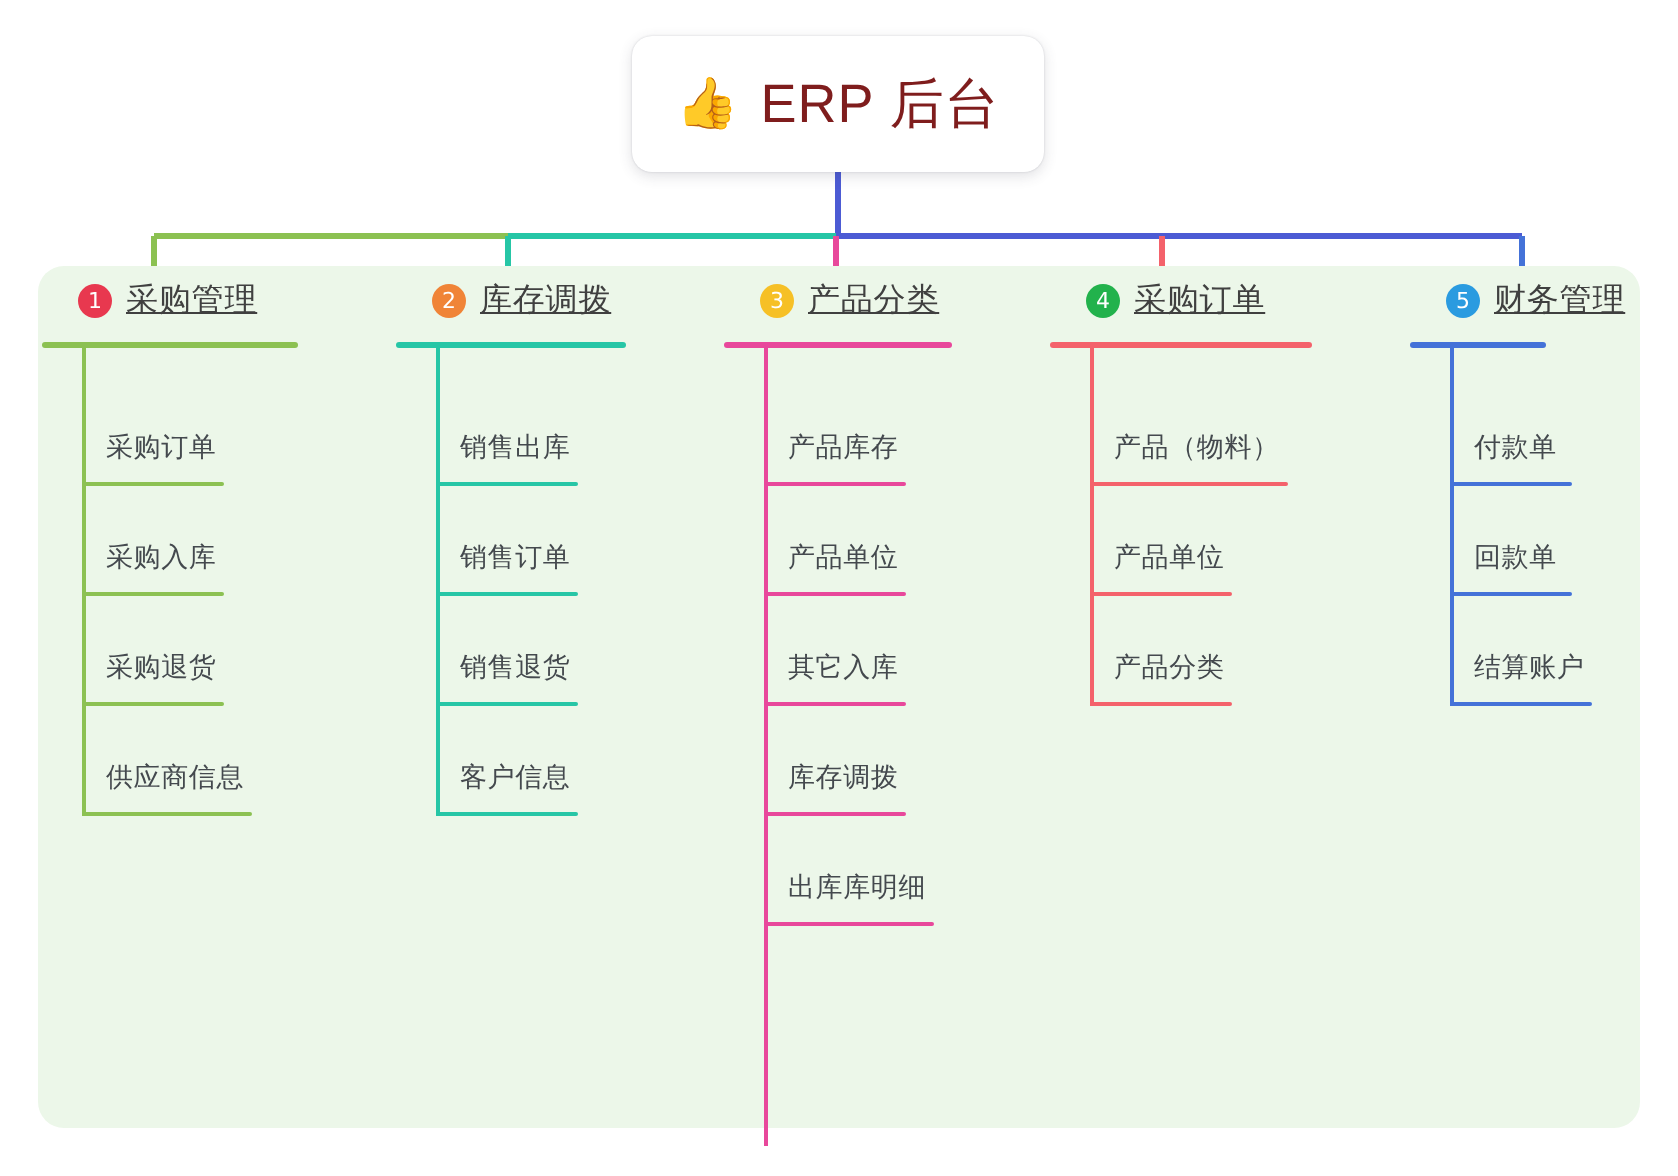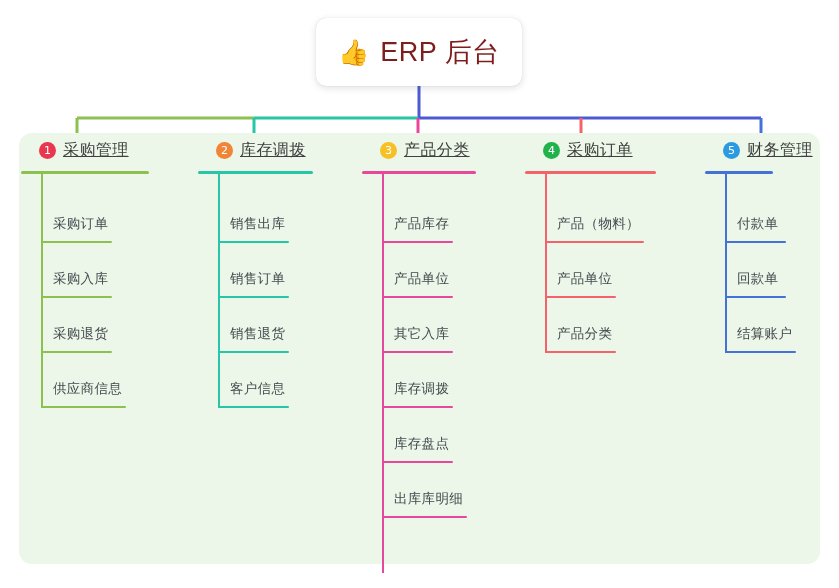--- a/index.html
+++ b/index.html
@@ -242,24 +242,20 @@
           </div>
           <div class="leaf">
             <span class="leaf-label">其它入库</span>
             <div class="leaf-rule" style="background: rgb(232, 72, 155); width: 70px;"></div>
           </div>
           <div class="leaf">
             <span class="leaf-label">库存调拨</span>
             <div class="leaf-rule" style="background: rgb(232, 72, 155); width: 70px;"></div>
           </div>
           <div class="leaf">
-            <span class="leaf-label">库存盘点</span>
-            <div class="leaf-rule" style="background: rgb(232, 72, 155); width: 70px;"></div>
-          </div>
-          <div class="leaf">
             <span class="leaf-label">出库库明细</span>
             <div class="leaf-rule" style="background: rgb(232, 72, 155); width: 84px;"></div>
           </div>
         </div>
         <div class="spine" style="background: rgb(232, 72, 155); left: 22px; height: 399px;"></div>
       </div>
       <div class="column" style="position: absolute; left: 504px; top: 0px; width: 180px;">
         <div class="col-head">
           <span class="badge" style="background: rgb(34, 178, 76);">4</span>
           <span class="col-title">采购订单</span>

